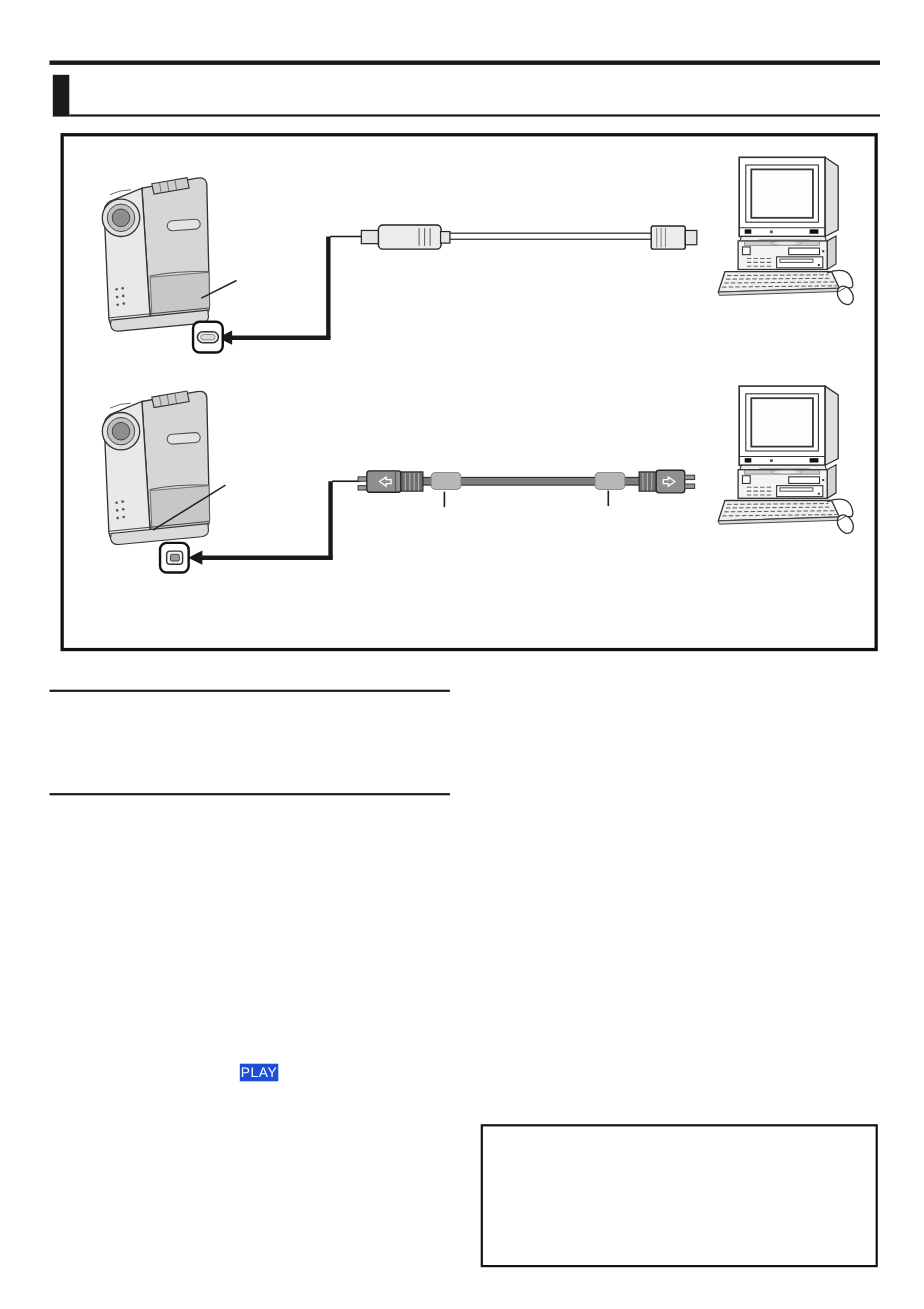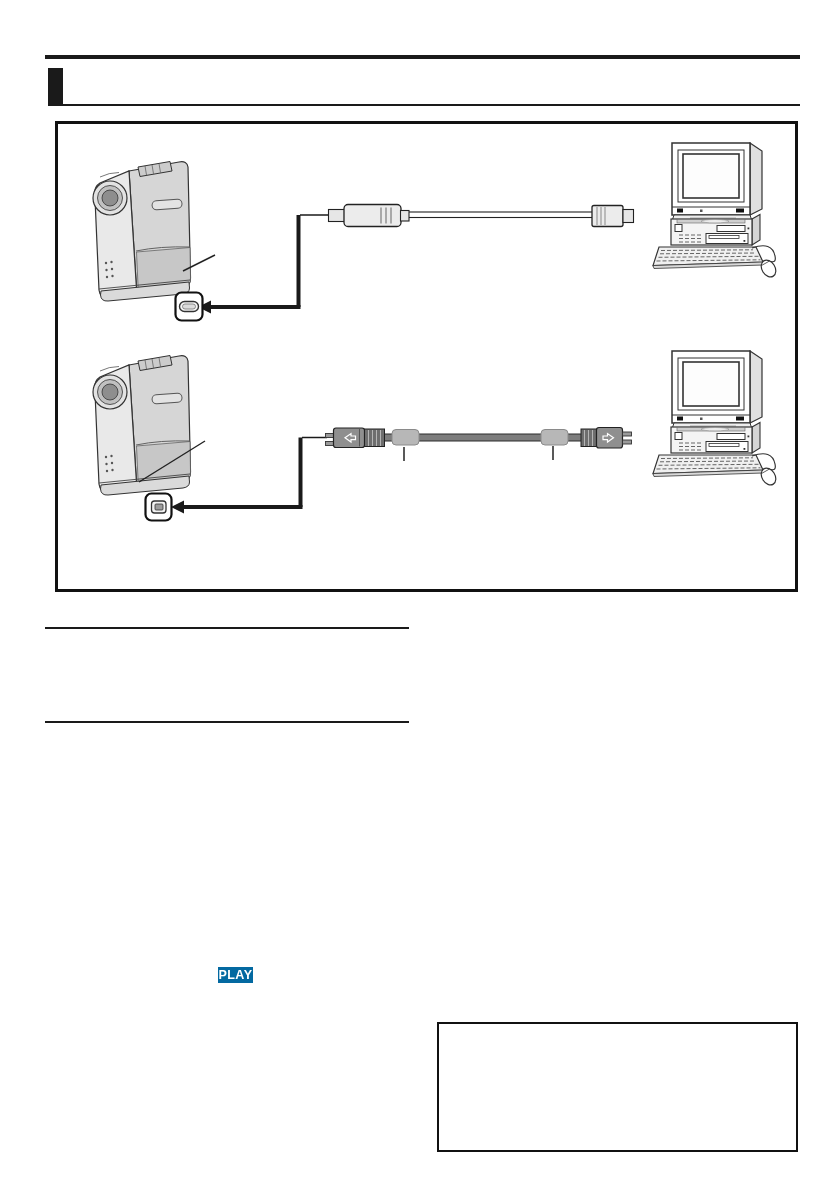--- a/index.html
+++ b/index.html
@@ -10,22 +10,22 @@
   .abs{position:absolute;}
   .top-rule{left:45px;top:55px;width:755px;height:4px;background:#1a1a1a;}
   .section-marker{left:48px;top:68px;width:15px;height:38px;background:#1a1a1a;}
   .thin-rule{left:63px;top:104px;width:737px;height:2px;background:#1a1a1a;}
   .diagram-box{left:55px;top:121px;width:737px;height:465px;border:3px solid #111;background:#fff;}
   .diagram-box svg{display:block;}
   .underline-rule{left:45px;width:364px;height:2px;background:#1a1a1a;}
   .underline-1{top:627px;}
   .underline-2{top:721px;}
   .play-badge{
-    left:218px;top:967px;width:35px;height:16px;background:#0369a1;color:#ffffff;
-    font-size:12.5px;font-weight:bold;text-align:center;line-height:16px;letter-spacing:0.5px;
+    left:218px;top:967px;width:35px;height:16px;background:#1d4ed8;color:#ffffff;
+    font-size:12.5px;font-weight:normal;text-align:center;line-height:16px;letter-spacing:0.5px;
   }
   .note-box{left:437px;top:1022px;width:357px;height:126px;border:2px solid #111;background:#fff;}
 </style>
 </head>
 <body>
 
 <div class="page">
 
   <div class="abs top-rule"></div>
   <div class="abs section-marker"></div>

